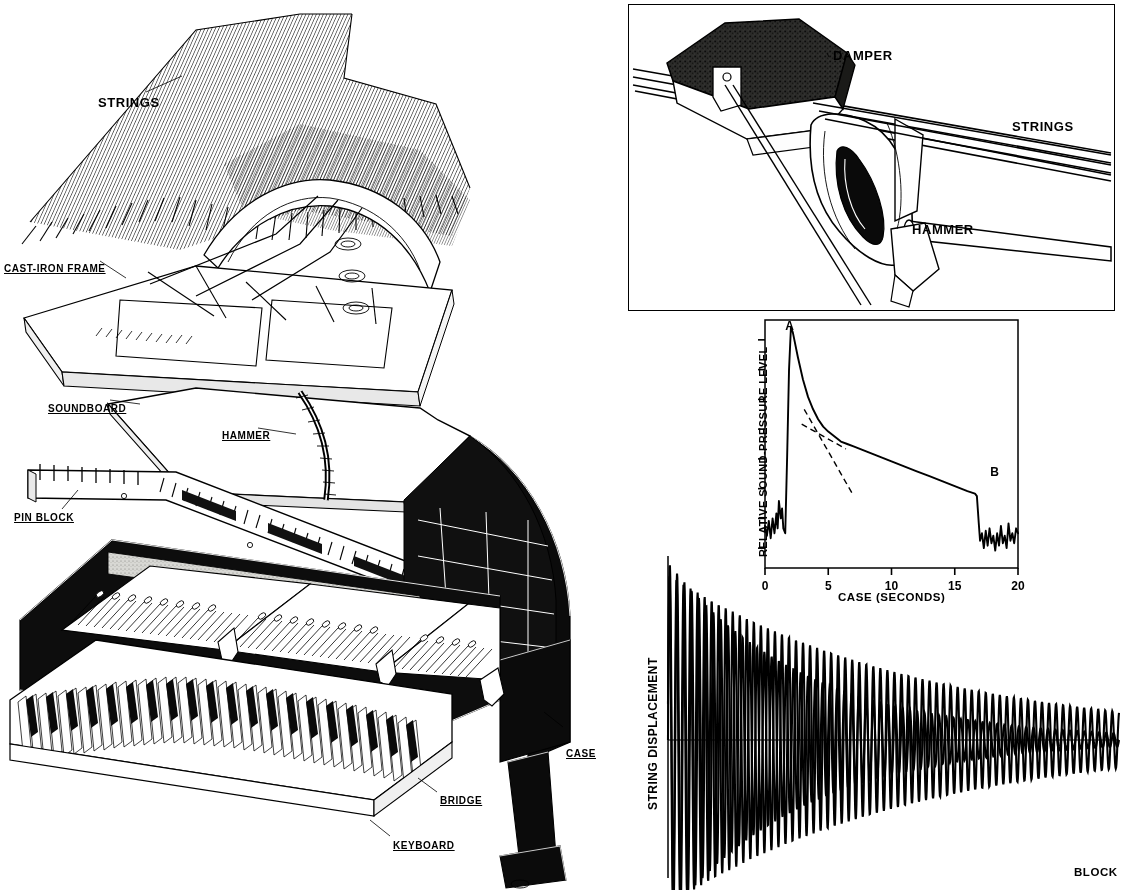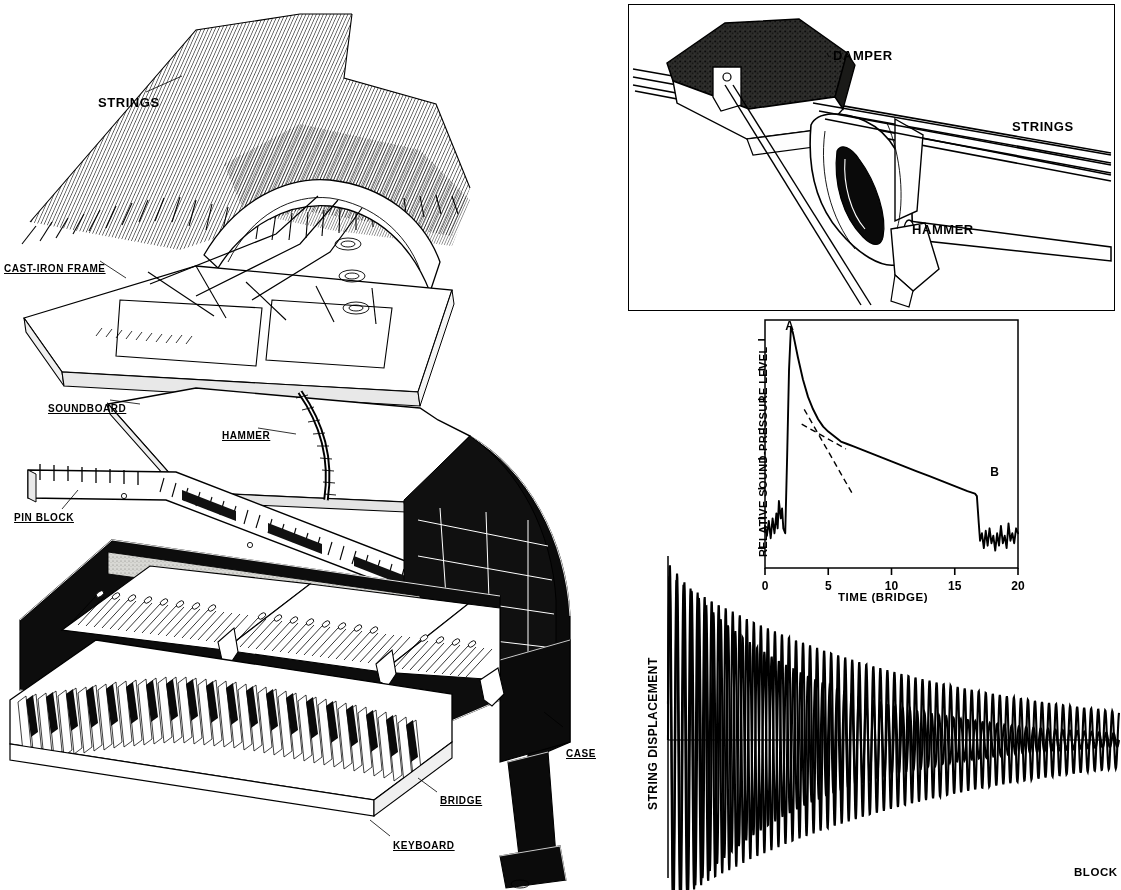--- a/index.html
+++ b/index.html
@@ -595,21 +595,21 @@
           <text x="35" y="278" text-anchor="middle" font-family="&quot;Liberation Sans&quot;, sans-serif" font-size="12" font-weight="700" fill="#000">0</text>
           <text x="98.25" y="278" text-anchor="middle" font-family="&quot;Liberation Sans&quot;, sans-serif" font-size="12" font-weight="700" fill="#000">5</text>
           <text x="161.5" y="278" text-anchor="middle" font-family="&quot;Liberation Sans&quot;, sans-serif" font-size="12" font-weight="700" fill="#000">10</text>
           <text x="224.75" y="278" text-anchor="middle" font-family="&quot;Liberation Sans&quot;, sans-serif" font-size="12" font-weight="700" fill="#000">15</text>
           <text x="288" y="278" text-anchor="middle" font-family="&quot;Liberation Sans&quot;, sans-serif" font-size="12" font-weight="700" fill="#000">20</text>
         </g>
     </svg>
   </div>
 
   <div class="vlbl" style="left:757px;top:557px;font-size:11px;letter-spacing:0.4px;">RELATIVE SOUND-PRESSURE LEVEL</div>
-  <div class="lbl" style="left:838px;top:591px;font-size:11.5px;">TIME (BRIDGE)</div>
+  <div class="lbl" style="left:838px;top:591px;font-size:11.5px;">CASE (SECONDS)</div>
 
   <div style="position:absolute;left:630px;top:548px;width:491px;height:342px;">
     <svg width="491" height="342" viewBox="0 0 491 342">
 
       <line x1="38" y1="8" x2="38" y2="330" stroke="#000" stroke-width="1.5"></line>
 
       <line x1="38" y1="192" x2="489" y2="192" stroke="#000" stroke-width="1.2"></line>
       <path id="wave1" fill="none" stroke="#000" stroke-width="2.1" d="M 38.00,192.00 L 38.32,143.22 L 38.64,98.42 L 38.97,61.00 L 39.29,33.82 L 39.61,18.91 L 39.93,17.35 L 40.26,29.20 L 40.58,53.49 L 40.90,88.30 L 41.22,130.91 L 41.54,178.00 L 41.87,225.95 L 42.19,271.07 L 42.51,309.91 L 42.83,339.51 L 43.15,357.66 L 43.48,363.00 L 43.80,355.20 L 44.12,334.91 L 44.44,303.74 L 44.77,264.14 L 45.09,219.19 L 45.41,172.37 L 45.73,127.27 L 46.05,87.35 L 46.38,55.65 L 46.70,34.56 L 47.02,25.66 L 47.34,29.56 L 47.66,45.92 L 47.99,73.41 L 48.31,109.87 L 48.63,152.47 L 48.95,197.90 L 49.27,242.66 L 49.60,283.33 L 49.92,316.80 L 50.24,340.53 L 50.56,352.75 L 50.89,352.57 L 51.21,340.07 L 51.53,316.27 L 51.85,283.04 L 52.17,242.97 L 52.50,199.18 L 52.82,155.05 L 53.14,113.96 L 53.46,79.05 L 53.79,52.98 L 54.11,37.69 L 54.43,34.32 L 54.75,43.07 L 55.07,63.21 L 55.40,93.14 L 55.72,130.52 L 56.04,172.44 L 56.36,215.67 L 56.68,256.87 L 57.01,292.91 L 57.33,321.03 L 57.65,339.11 L 57.97,345.82 L 58.30,340.69 L 58.62,324.18 L 58.94,297.59 L 59.26,263.03 L 59.58,223.17 L 59.91,181.11 L 60.23,140.09 L 60.55,103.24 L 60.87,73.37 L 61.19,52.75 L 61.52,42.92 L 61.84,44.57 L 62.16,57.53 L 62.48,80.75 L 62.80,112.40 L 63.13,150.01 L 63.45,190.67 L 63.77,231.24 L 64.09,268.61 L 64.42,299.92 L 64.74,322.80 L 65.06,335.54 L 65.38,337.20 L 65.70,327.70 L 66.03,307.84 L 66.35,279.18 L 66.67,243.96 L 66.99,204.92 L 67.31,165.07 L 67.64,127.47 L 67.96,95.00 L 68.28,70.13 L 68.60,54.73 L 68.93,49.94 L 69.25,56.07 L 69.57,72.61 L 69.89,98.24 L 70.21,130.94 L 70.54,168.17 L 70.86,207.06 L 71.18,244.61 L 71.50,277.95 L 71.82,304.53 L 72.15,322.35 L 72.47,330.08 L 72.79,327.18 L 73.11,313.92 L 73.44,291.36 L 73.76,261.28 L 74.08,226.03 L 74.40,188.32 L 74.72,151.08 L 75.05,117.15 L 75.37,89.13 L 75.69,69.13 L 76.01,58.66 L 76.34,58.47 L 76.66,68.53 L 76.98,88.02 L 77.30,115.40 L 77.62,148.53 L 77.95,184.84 L 78.27,221.53 L 78.59,255.78 L 78.91,284.98 L 79.23,306.90 L 79.56,319.91 L 79.88,323.03 L 80.20,316.08 L 80.52,299.64 L 80.84,275.02 L 81.17,244.14 L 81.49,209.40 L 81.81,173.49 L 82.13,139.17 L 82.46,109.06 L 82.78,85.47 L 83.10,70.15 L 83.42,64.27 L 83.74,68.21 L 84.07,81.64 L 84.39,103.47 L 84.71,132.00 L 85.03,165.00 L 85.35,199.91 L 85.68,234.06 L 86.00,264.82 L 86.32,289.84 L 86.64,307.24 L 86.97,315.71 L 87.29,314.64 L 87.61,304.17 L 87.93,285.14 L 88.25,259.05 L 88.58,227.93 L 88.90,194.20 L 89.22,160.47 L 89.54,129.31 L 89.87,103.10 L 90.19,83.85 L 90.51,72.98 L 90.83,71.30 L 91.15,78.89 L 91.48,95.13 L 91.80,118.73 L 92.12,147.84 L 92.44,180.20 L 92.76,213.32 L 93.09,244.64 L 93.41,271.78 L 93.73,292.67 L 94.05,305.73 L 94.38,310.00 L 94.70,305.20 L 95.02,291.73 L 95.34,270.67 L 95.66,243.66 L 95.99,212.82 L 96.31,180.53 L 96.63,149.27 L 96.95,121.43 L 97.27,99.14 L 97.60,84.08 L 97.92,77.38 L 98.24,79.50 L 98.56,90.25 L 98.89,108.76 L 99.21,133.57 L 99.53,162.75 L 99.85,194.04 L 100.17,225.02 L 100.50,253.32 L 100.82,276.79 L 101.14,293.63 L 101.46,302.60 L 101.78,303.04 L 102.11,294.95 L 102.43,279.00 L 102.75,256.44 L 103.07,229.05 L 103.39,198.94 L 103.72,168.44 L 104.04,139.89 L 104.36,115.47 L 104.68,97.04 L 105.01,85.99 L 105.33,83.12 L 105.65,88.63 L 105.97,102.04 L 106.29,122.30 L 106.62,147.81 L 106.94,176.59 L 107.26,206.42 L 107.58,235.00 L 107.91,260.15 L 108.23,279.95 L 108.55,292.91 L 108.87,298.06 L 109.19,295.05 L 109.52,284.14 L 109.84,266.21 L 110.16,242.67 L 110.48,215.35 L 110.80,186.36 L 111.13,157.95 L 111.45,132.28 L 111.77,111.32 L 112.09,96.64 L 112.42,89.36 L 112.74,89.98 L 113.06,98.44 L 113.38,114.03 L 113.70,135.54 L 114.03,161.28 L 114.35,189.25 L 114.67,217.31 L 114.99,243.29 L 115.31,265.22 L 115.64,281.42 L 115.96,290.68 L 116.28,292.33 L 116.60,286.26 L 116.92,272.99 L 117.25,253.57 L 117.57,229.51 L 117.89,202.69 L 118.21,175.17 L 118.54,149.07 L 118.86,126.39 L 119.18,108.85 L 119.50,97.78 L 119.82,93.99 L 120.15,97.74 L 120.47,108.70 L 120.79,126.01 L 121.11,148.31 L 121.44,173.85 L 121.76,200.66 L 122.08,226.69 L 122.40,249.93 L 122.72,268.61 L 123.05,281.33 L 123.37,287.13 L 123.69,285.61 L 124.01,276.90 L 124.33,261.72 L 124.66,241.26 L 124.98,217.11 L 125.30,191.15 L 125.62,165.38 L 125.95,141.77 L 126.27,122.13 L 126.59,107.94 L 126.91,100.27 L 127.23,99.67 L 127.56,106.17 L 127.88,119.22 L 128.20,137.80 L 128.52,160.45 L 128.84,185.42 L 129.17,210.77 L 129.49,234.56 L 129.81,254.98 L 130.13,270.47 L 130.45,279.86 L 130.78,282.46 L 131.10,278.11 L 131.42,267.17 L 131.74,250.51 L 132.07,229.44 L 132.39,205.59 L 132.71,180.82 L 133.03,157.01 L 133.35,136.01 L 133.68,119.40 L 134.00,108.44 L 134.32,103.94 L 134.64,106.23 L 134.97,115.08 L 135.29,129.80 L 135.61,149.23 L 135.93,171.84 L 136.25,195.90 L 136.58,219.55 L 136.90,240.97 L 137.22,258.53 L 137.54,270.90 L 137.86,277.16 L 138.19,276.85 L 138.51,270.04 L 138.83,257.26 L 139.15,239.54 L 139.48,218.25 L 139.80,195.04 L 140.12,171.71 L 140.44,150.05 L 140.76,131.71 L 141.09,118.08 L 141.41,110.19 L 141.73,108.62 L 142.05,113.45 L 142.37,124.29 L 142.70,140.27 L 143.02,160.15 L 143.34,182.39 L 143.66,205.25 L 143.99,226.99 L 144.31,245.95 L 144.63,260.67 L 144.95,270.06 L 145.27,273.40 L 145.60,270.49 L 145.92,261.57 L 146.24,247.34 L 146.56,228.94 L 146.88,207.79 L 147.21,185.52 L 147.53,163.86 L 147.85,144.46 L 148.17,128.79 L 148.50,118.06 L 148.82,113.05 L 149.14,114.12 L 149.46,121.16 L 149.78,133.61 L 150.11,150.48 L 150.43,170.46 L 150.75,192.00 L 151.07,213.44 L 151.39,233.13 L 151.72,249.57 L 152.04,261.52 L 152.36,268.07 L 152.68,268.76 L 153.00,263.55 L 153.33,252.87 L 153.65,237.58 L 153.97,218.85 L 154.29,198.15 L 154.62,177.08 L 154.94,157.25 L 155.26,140.18 L 155.58,127.17 L 155.90,119.19 L 156.23,116.84 L 156.55,120.27 L 156.87,129.19 L 157.19,142.89 L 157.51,160.29 L 157.84,180.05 L 158.16,200.63 L 158.48,220.45 L 158.80,237.99 L 159.13,251.93 L 159.45,261.19 L 159.77,265.11 L 160.09,263.39 L 160.41,256.20 L 160.74,244.12 L 161.06,228.09 L 161.38,209.37 L 161.70,189.41 L 162.03,169.73 L 162.35,151.86 L 162.67,137.15 L 162.99,126.72 L 163.31,121.35 L 163.64,121.43 L 163.96,126.92 L 164.28,137.38 L 164.60,151.99 L 164.92,169.60 L 165.25,188.84 L 165.57,208.24 L 165.89,226.30 L 166.21,241.64 L 166.53,253.10 L 166.86,259.82 L 167.18,261.30 L 167.50,257.45 L 167.82,248.60 L 168.15,235.45 L 168.47,219.02 L 168.79,200.60 L 169.11,181.60 L 169.43,163.49 L 169.76,147.65 L 170.08,135.29 L 170.40,127.34 L 170.72,124.40 L 171.04,126.65 L 171.37,133.91 L 171.69,145.59 L 172.01,160.78 L 172.33,178.30 L 172.66,196.78 L 172.98,214.82 L 173.30,231.01 L 173.62,244.14 L 173.94,253.20 L 174.27,257.52 L 174.59,256.80 L 174.91,251.10 L 175.23,240.89 L 175.56,226.98 L 175.88,210.45 L 176.20,192.58 L 176.52,174.75 L 176.84,158.33 L 177.17,144.57 L 177.49,134.51 L 177.81,128.91 L 178.13,128.19 L 178.45,132.36 L 178.78,141.09 L 179.10,153.69 L 179.42,169.16 L 179.74,186.32 L 180.06,203.84 L 180.39,220.36 L 180.71,234.63 L 181.03,245.56 L 181.35,252.33 L 181.68,254.44 L 182.00,251.74 L 182.32,244.47 L 182.64,233.21 L 182.96,218.84 L 183.29,202.47 L 183.61,185.38 L 183.93,168.88 L 184.25,154.23 L 184.58,142.54 L 184.90,134.71 L 185.22,131.31 L 185.54,132.59 L 185.86,138.42 L 186.19,148.33 L 186.51,161.55 L 186.83,177.05 L 187.15,193.62 L 187.47,209.98 L 187.80,224.90 L 188.12,237.21 L 188.44,246.00 L 188.76,250.60 L 189.09,250.69 L 189.41,246.27 L 189.73,237.70 L 190.05,225.67 L 190.37,211.11 L 190.70,195.15 L 191.02,179.02 L 191.34,163.97 L 191.66,151.14 L 191.98,141.50 L 192.31,135.79 L 192.63,134.41 L 192.95,137.47 L 193.27,144.69 L 193.59,155.51 L 193.92,169.09 L 194.24,184.35 L 194.56,200.13 L 194.88,215.22 L 195.21,228.45 L 195.53,238.82 L 195.85,245.55 L 196.17,248.14 L 196.49,246.41 L 196.82,240.50 L 197.14,230.91 L 197.46,218.37 L 197.78,203.87 L 198.10,188.52 L 198.43,173.52 L 198.75,160.00 L 199.07,149.00 L 199.39,141.35 L 199.72,137.63 L 200.04,138.10 L 200.36,142.70 L 200.68,151.06 L 201.00,162.53 L 201.33,176.21 L 201.65,191.03 L 201.97,205.86 L 202.29,219.55 L 202.62,231.07 L 202.94,239.53 L 203.26,244.31 L 203.58,245.05 L 203.90,241.71 L 204.23,234.57 L 204.55,224.20 L 204.87,211.41 L 205.19,197.18 L 205.51,182.63 L 205.84,168.86 L 206.16,156.94 L 206.48,147.76 L 206.80,142.01 L 207.13,140.14 L 207.45,142.25 L 207.77,148.17 L 208.09,157.43 L 208.41,169.29 L 208.74,182.85 L 209.06,197.04 L 209.38,210.78 L 209.70,223.01 L 210.02,232.81 L 210.35,239.43 L 210.67,242.38 L 210.99,241.44 L 211.31,236.72 L 211.63,228.58 L 211.96,217.68 L 212.28,204.86 L 212.60,191.11 L 212.92,177.49 L 213.25,165.05 L 213.57,154.74 L 213.89,147.33 L 214.21,143.39 L 214.53,143.20 L 214.86,146.75 L 215.18,153.76 L 215.50,163.68 L 215.82,175.72 L 216.15,188.95 L 216.47,202.36 L 216.79,214.90 L 217.11,225.63 L 217.43,233.73 L 217.76,238.59 L 218.08,239.85 L 218.40,237.43 L 218.72,231.54 L 219.04,222.63 L 219.37,211.42 L 219.69,198.77 L 220.01,185.66 L 220.33,173.10 L 220.66,162.05 L 220.98,153.34 L 221.30,147.65 L 221.62,145.39 L 221.94,146.71 L 222.27,151.51 L 222.59,159.38 L 222.91,169.73 L 223.23,181.74 L 223.55,194.48 L 223.88,206.97 L 224.20,218.25 L 224.52,227.46 L 224.84,233.91 L 225.16,237.11 L 225.49,236.84 L 225.81,233.12 L 226.13,226.27 L 226.45,216.82 L 226.78,205.50 L 227.10,193.21 L 227.42,180.88 L 227.74,169.46 L 228.06,159.82 L 228.39,152.70 L 228.71,148.63 L 229.03,147.91 L 229.35,150.57 L 229.67,156.40 L 230.00,164.94 L 230.32,175.51 L 230.64,187.30 L 230.96,199.40 L 231.29,210.87 L 231.61,220.84 L 231.93,228.54 L 232.25,233.41 L 232.57,235.08 L 232.90,233.43 L 233.22,228.61 L 233.54,221.00 L 233.86,211.20 L 234.19,199.98 L 234.51,188.19 L 234.83,176.75 L 235.15,166.54 L 235.47,158.33 L 235.80,152.74 L 236.12,150.19 L 236.44,150.86 L 236.76,154.69 L 237.08,161.36 L 237.41,170.35 L 237.73,180.96 L 238.05,192.37 L 238.37,203.70 L 238.69,214.08 L 239.02,222.71 L 239.34,228.94 L 239.66,232.32 L 239.98,232.58 L 240.31,229.72 L 240.63,223.99 L 240.95,215.82 L 241.27,205.87 L 241.59,194.89 L 241.92,183.75 L 242.24,173.29 L 242.56,164.32 L 242.88,157.51 L 243.21,153.39 L 243.53,152.24 L 243.85,154.15 L 244.17,158.96 L 244.49,166.28 L 244.82,175.54 L 245.14,186.03 L 245.46,196.92 L 245.78,207.38 L 246.10,216.61 L 246.43,223.91 L 246.75,228.73 L 247.07,230.70 L 247.39,229.70 L 247.72,225.80 L 248.04,219.34 L 248.36,210.80 L 248.68,200.86 L 249.00,190.29 L 249.33,179.89 L 249.65,170.48 L 249.97,162.76 L 250.29,157.32 L 250.61,154.57 L 250.94,154.71 L 251.26,157.70 L 251.58,163.32 L 251.90,171.11 L 252.22,180.46 L 252.55,190.66 L 252.87,200.92 L 253.19,210.44 L 253.51,218.50 L 253.84,224.49 L 254.16,227.96 L 254.48,228.65 L 254.80,226.52 L 255.12,221.76 L 255.45,214.73 L 255.77,206.00 L 256.09,196.23 L 256.41,186.18 L 256.74,176.62 L 257.06,168.29 L 257.38,161.82 L 257.70,157.69 L 258.02,156.22 L 258.35,157.50 L 258.67,161.43 L 258.99,167.68 L 259.31,175.77 L 259.63,185.06 L 259.96,194.85 L 260.28,204.37 L 260.60,212.90 L 260.92,219.78 L 261.25,224.50 L 261.57,226.70 L 261.89,226.23 L 262.21,223.13 L 262.53,217.66 L 262.86,210.25 L 263.18,201.47 L 263.50,192.00 L 263.82,182.58 L 264.14,173.92 L 264.47,166.70 L 264.79,161.45 L 265.11,158.57 L 265.43,158.26 L 265.75,160.55 L 266.08,165.25 L 266.40,171.97 L 266.72,180.20 L 267.04,189.30 L 267.37,198.56 L 267.69,207.27 L 268.01,214.77 L 268.33,220.49 L 268.65,224.00 L 268.98,225.03 L 269.30,223.52 L 269.62,219.60 L 269.94,213.58 L 270.26,205.93 L 270.59,197.25 L 270.91,188.21 L 271.23,179.50 L 271.55,171.79 L 271.88,165.66 L 272.20,161.59 L 272.52,159.87 L 272.84,160.62 L 273.16,163.78 L 273.49,169.09 L 273.81,176.14 L 274.13,184.36 L 274.45,193.14 L 274.77,201.79 L 275.10,209.64 L 275.42,216.11 L 275.74,220.69 L 276.06,223.05 L 276.39,223.02 L 276.71,220.60 L 277.03,216.00 L 277.35,209.58 L 277.67,201.85 L 278.00,193.39 L 278.32,184.86 L 278.64,176.93 L 278.96,170.18 L 279.29,165.15 L 279.61,162.19 L 279.93,161.54 L 280.25,163.23 L 280.57,167.12 L 280.90,172.90 L 281.22,180.12 L 281.54,188.22 L 281.86,196.57 L 282.18,204.53 L 282.51,211.49 L 282.83,216.92 L 283.15,220.42 L 283.47,221.71 L 283.80,220.72 L 284.12,217.53 L 284.44,212.40 L 284.76,205.72 L 285.08,198.02 L 285.41,189.90 L 285.73,181.97 L 286.05,174.85 L 286.37,169.09 L 286.69,165.10 L 287.02,163.20 L 287.34,163.52 L 287.66,166.03 L 287.98,170.51 L 288.31,176.63 L 288.63,183.89 L 288.95,191.74 L 289.27,199.58 L 289.59,206.80 L 289.92,212.85 L 290.24,217.27 L 290.56,219.73 L 290.88,220.05 L 291.20,218.21 L 291.53,214.38 L 291.85,208.84 L 292.17,202.04 L 292.49,194.49 L 292.81,186.80 L 293.14,179.54 L 293.46,173.26 L 293.78,168.46 L 294.10,165.49 L 294.43,164.56 L 294.75,165.74 L 295.07,168.94 L 295.39,173.89 L 295.71,180.21 L 296.04,187.40 L 296.36,194.91 L 296.68,202.16 L 297.00,208.60 L 297.32,213.74 L 297.65,217.18 L 297.97,218.67 L 298.29,218.11 L 298.61,215.55 L 298.94,211.19 L 299.26,205.38 L 299.58,198.57 L 299.90,191.29 L 300.22,184.10 L 300.55,177.54 L 300.87,172.13 L 301.19,168.27 L 301.51,166.24 L 301.83,166.21 L 302.16,168.15 L 302.48,171.91 L 302.80,177.20 L 303.12,183.60 L 303.45,190.62 L 303.77,197.70 L 304.09,204.32 L 304.41,209.96 L 304.73,214.19 L 305.06,216.71 L 305.38,217.31 L 305.70,215.97 L 306.02,212.79 L 306.34,208.04 L 306.67,202.07 L 306.99,195.36 L 307.31,188.42 L 307.63,181.80 L 307.96,175.98 L 308.28,171.42 L 308.60,168.46 L 308.92,167.33 L 309.24,168.09 L 309.57,170.68 L 309.89,174.90 L 310.21,180.41 L 310.53,186.78 L 310.86,193.53 L 311.18,200.12 L 311.50,206.07 L 311.82,210.90 L 312.14,214.26 L 312.47,215.90 L 312.79,215.69 L 313.11,213.67 L 313.43,209.99 L 313.75,204.95 L 314.08,198.94 L 314.40,192.43 L 314.72,185.91 L 315.04,179.89 L 315.37,174.83 L 315.69,171.11 L 316.01,169.01 L 316.33,168.69 L 316.65,170.15 L 316.98,173.29 L 317.30,177.85 L 317.62,183.47 L 317.94,189.72 L 318.26,196.12 L 318.59,202.17 L 318.91,207.41 L 319.23,211.45 L 319.55,213.97 L 319.88,214.79 L 320.20,213.87 L 320.52,211.26 L 320.84,207.20 L 321.16,201.98 L 321.49,196.02 L 321.81,189.78 L 322.13,183.75 L 322.45,178.37 L 322.77,174.06 L 323.10,171.16 L 323.42,169.86 L 323.74,170.27 L 324.06,172.35 L 324.38,175.92 L 324.71,180.71 L 325.03,186.35 L 325.35,192.39 L 325.67,198.38 L 326.00,203.85 L 326.32,208.38 L 326.64,211.63 L 326.96,213.36 L 327.28,213.45 L 327.61,211.89 L 327.93,208.80 L 328.25,204.45 L 328.57,199.16 L 328.89,193.34 L 329.22,187.45 L 329.54,181.93 L 329.86,177.22 L 330.18,173.66 L 330.51,171.52 L 330.83,170.97 L 331.15,172.03 L 331.47,174.62 L 331.79,178.54 L 332.12,183.46 L 332.44,189.02 L 332.76,194.79 L 333.08,200.31 L 333.41,205.16 L 333.73,208.99 L 334.05,211.49 L 334.37,212.49 L 334.69,211.90 L 335.02,209.80 L 335.34,206.33 L 335.66,201.79 L 335.98,196.51 L 336.30,190.91 L 336.63,185.42 L 336.95,180.46 L 337.27,176.42 L 337.59,173.58 L 337.92,172.17 L 338.24,172.29 L 338.56,173.93 L 338.88,176.94 L 339.20,181.09 L 339.53,186.07 L 339.85,191.47 L 340.17,196.89 L 340.49,201.91 L 340.81,206.14 L 341.14,209.27 L 341.46,211.06 L 341.78,211.38 L 342.10,210.21 L 342.43,207.64 L 342.75,203.89 L 343.07,199.25 L 343.39,194.06 L 343.71,188.75 L 344.04,183.71 L 344.36,179.33 L 344.68,175.94 L 345.00,173.80 L 345.32,173.07 L 345.65,173.79 L 345.97,175.91 L 346.29,179.25 L 346.61,183.56 L 346.94,188.49 L 347.26,193.67 L 347.58,198.70 L 347.90,203.19 L 348.22,206.80 L 348.55,209.26 L 348.87,210.38 L 349.19,210.08 L 349.51,208.40 L 349.83,205.47 L 350.16,201.52 L 350.48,196.85 L 350.80,191.84 L 351.12,186.86 L 351.44,182.30 L 351.77,178.50 L 352.09,175.76 L 352.41,174.28 L 352.73,174.17 L 353.06,175.42 L 353.38,177.94 L 353.70,181.53 L 354.02,185.91 L 354.34,190.73 L 354.67,195.63 L 354.99,200.22 L 355.31,204.17 L 355.63,207.16 L 355.95,208.97 L 356.28,209.47 L 356.60,208.63 L 356.92,206.52 L 357.24,203.30 L 357.57,199.23 L 357.89,194.63 L 358.21,189.84 L 358.53,185.24 L 358.85,181.18 L 359.18,177.98 L 359.50,175.86 L 359.82,174.99 L 360.14,175.43 L 360.46,177.14 L 360.79,179.99 L 361.11,183.74 L 361.43,188.11 L 361.75,192.75 L 362.08,197.32 L 362.40,201.46 L 362.72,204.85 L 363.04,207.24 L 363.36,208.45 L 363.69,208.39 L 364.01,207.07 L 364.33,204.61 L 364.65,201.18 L 364.97,197.07 L 365.30,192.59 L 365.62,188.08 L 365.94,183.90 L 366.26,180.35 L 366.59,177.72 L 366.91,176.20 L 367.23,175.89 L 367.55,176.83 L 367.87,178.92 L 368.20,182.01 L 368.52,185.85 L 368.84,190.14 L 369.16,194.56 L 369.49,198.76 L 369.81,202.42 L 370.13,205.26 L 370.45,207.08 L 370.77,207.72 L 371.10,207.16 L 371.42,205.44 L 371.74,202.69 L 372.06,199.14 L 372.38,195.05 L 372.71,190.75 L 373.03,186.56 L 373.35,182.82 L 373.67,179.79 L 374.00,177.72 L 374.32,176.75 L 374.64,176.96 L 374.96,178.32 L 375.28,180.72 L 375.61,183.98 L 375.93,187.84 L 376.25,192.00 L 376.57,196.14 L 376.89,199.94 L 377.22,203.12 L 377.54,205.43 L 377.86,206.69 L 378.18,206.83 L 378.50,205.82 L 378.83,203.76 L 379.15,200.80 L 379.47,197.19 L 379.79,193.19 L 380.12,189.12 L 380.44,185.29 L 380.76,181.99 L 381.08,179.48 L 381.40,177.94 L 381.73,177.48 L 382.05,178.15 L 382.37,179.87 L 382.69,182.51 L 383.01,185.88 L 383.34,189.69 L 383.66,193.67 L 383.98,197.50 L 384.30,200.88 L 384.63,203.58 L 384.95,205.37 L 385.27,206.12 L 385.59,205.79 L 385.91,204.40 L 386.24,202.07 L 386.56,198.97 L 386.88,195.36 L 387.20,191.50 L 387.53,187.70 L 387.85,184.25 L 388.17,181.41 L 388.49,179.39 L 388.81,178.35 L 389.14,178.37 L 389.46,179.43 L 389.78,181.45 L 390.10,184.27 L 390.42,187.67 L 390.75,191.39 L 391.07,195.14 L 391.39,198.63 L 391.71,201.59 L 392.04,203.80 L 392.36,205.10 L 392.68,205.39 L 393.00,204.64 L 393.32,202.93 L 393.65,200.39 L 393.97,197.22 L 394.29,193.66 L 394.61,189.99 L 394.93,186.49 L 395.26,183.43 L 395.58,181.05 L 395.90,179.51 L 396.22,178.94 L 396.55,179.38 L 396.87,180.78 L 397.19,183.04 L 397.51,185.97 L 397.83,189.35 L 398.16,192.92 L 398.48,196.41 L 398.80,199.54 L 399.12,202.07 L 399.44,203.82 L 399.77,204.66 L 400.09,204.52 L 400.41,203.42 L 400.73,201.44 L 401.06,198.76 L 401.38,195.56 L 401.70,192.11 L 402.02,188.67 L 402.34,185.50 L 402.67,182.84 L 402.99,180.90 L 403.31,179.81 L 403.63,179.67 L 403.95,180.48 L 404.28,182.17 L 404.60,184.60 L 404.92,187.59 L 405.24,190.90 L 405.56,194.29 L 405.89,197.48 L 406.21,200.23 L 406.53,202.35 L 406.85,203.65 L 407.18,204.06 L 407.50,203.54 L 407.82,202.14 L 408.14,199.96 L 408.46,197.18 L 408.79,194.02 L 409.11,190.72 L 409.43,187.53 L 409.75,184.70 L 410.07,182.45 L 410.40,180.93 L 410.72,180.28 L 411.04,180.52 L 411.36,181.65 L 411.69,183.56 L 412.01,186.12 L 412.33,189.11 L 412.65,192.31 L 412.97,195.47 L 413.30,198.35 L 413.62,200.73 L 413.94,202.43 L 414.26,203.32 L 414.58,203.34 L 414.91,202.48 L 415.23,200.83 L 415.55,198.50 L 415.87,195.69 L 416.20,192.61 L 416.52,189.49 L 416.84,186.59 L 417.16,184.11 L 417.48,182.25 L 417.81,181.14 L 418.13,180.88 L 418.45,181.47 L 418.77,182.86 L 419.09,184.95 L 419.42,187.57 L 419.74,190.52 L 420.06,193.57 L 420.38,196.48 L 420.71,199.04 L 421.03,201.04 L 421.35,202.34 L 421.67,202.84 L 421.99,202.51 L 422.32,201.37 L 422.64,199.52 L 422.96,197.09 L 423.28,194.29 L 423.61,191.33 L 423.93,188.43 L 424.25,185.82 L 424.57,183.69 L 424.89,182.22 L 425.22,181.50 L 425.54,181.59 L 425.86,182.48 L 426.18,184.09 L 426.50,186.31 L 426.83,188.95 L 427.15,191.81 L 427.47,194.68 L 427.79,197.32 L 428.12,199.55 L 428.44,201.18 L 428.76,202.10 L 429.08,202.25 L 429.40,201.60 L 429.73,200.22 L 430.05,198.22 L 430.37,195.75 L 430.69,193.00 L 431.01,190.19 L 431.34,187.53 L 431.66,185.23 L 431.98,183.45 L 432.30,182.34 L 432.63,181.98 L 432.95,182.39 L 433.27,183.53 L 433.59,185.32 L 433.91,187.61 L 434.24,190.23 L 434.56,192.97 L 434.88,195.63 L 435.20,197.99 L 435.52,199.88 L 435.85,201.16 L 436.17,201.73 L 436.49,201.55 L 436.81,200.64 L 437.13,199.07 L 437.46,196.96 L 437.78,194.48 L 438.10,191.83 L 438.42,189.20 L 438.75,186.79 L 439.07,184.80 L 439.39,183.37 L 439.71,182.61 L 440.03,182.57 L 440.36,183.26 L 440.68,184.61 L 441.00,186.53 L 441.32,188.85 L 441.64,191.41 L 441.97,194.00 L 442.29,196.42 L 442.61,198.50 L 442.93,200.06 L 443.26,201.00 L 443.58,201.24 L 443.90,200.78 L 444.22,199.64 L 444.54,197.92 L 444.87,195.75 L 445.19,193.31 L 445.51,190.78 L 445.83,188.35 L 446.16,186.21 L 446.48,184.53 L 446.80,183.43 L 447.12,183.00 L 447.44,183.25 L 447.77,184.18 L 448.09,185.70 L 448.41,187.70 L 448.73,190.02 L 449.05,192.48 L 449.38,194.89 L 449.70,197.07 L 450.02,198.85 L 450.34,200.10 L 450.67,200.71 L 450.99,200.66 L 451.31,199.94 L 451.63,198.62 L 451.95,196.79 L 452.28,194.61 L 452.60,192.23 L 452.92,189.85 L 453.24,187.65 L 453.56,185.78 L 453.89,184.41 L 454.21,183.62 L 454.53,183.48 L 454.85,184.00 L 455.18,185.12 L 455.50,186.77 L 455.82,188.82 L 456.14,191.09 L 456.46,193.43 L 456.79,195.64 L 457.11,197.57 L 457.43,199.06 L 457.75,200.00 L 458.07,200.32 L 458.40,200.00 L 458.72,199.07 L 459.04,197.60 L 459.36,195.71 L 459.69,193.54 L 460.01,191.26 L 460.33,189.06 L 460.65,187.08 L 460.97,185.50 L 461.30,184.42 L 461.62,183.92 L 461.94,184.05 L 462.26,184.79 L 462.58,186.08 L 462.91,187.82 L 463.23,189.87 L 463.55,192.07 L 463.87,194.26 L 464.19,196.26 L 464.52,197.93 L 464.84,199.14 L 465.16,199.79 L 465.48,199.84 L 465.81,199.29 L 466.13,198.18 L 466.45,196.60 L 466.77,194.68 L 467.09,192.56 L 467.42,190.41 L 467.74,188.39 L 468.06,186.65 L 468.38,185.34 L 468.70,184.54 L 469.03,184.32 L 469.35,184.69 L 469.67,185.62 L 469.99,187.03 L 470.32,188.82 L 470.64,190.85 L 470.96,192.95 L 471.28,194.97 L 471.60,196.75 L 471.93,198.16 L 472.25,199.09 L 472.57,199.48 L 472.89,199.28 L 473.21,198.53 L 473.54,197.28 L 473.86,195.63 L 474.18,193.71 L 474.50,191.67 L 474.83,189.66 L 475.15,187.84 L 475.47,186.35 L 475.79,185.30 L 476.11,184.77 L 476.44,184.80 L 476.76,185.38 L 477.08,186.46 L 477.40,187.96 L 477.72,189.77 L 478.05,191.74 L 478.37,193.72 L 478.69,195.56 L 479.01,197.12 L 479.34,198.28 L 479.66,198.95 L 479.98,199.08 L 480.30,198.67 L 480.62,197.75 L 480.95,196.39 L 481.27,194.70 L 481.59,192.82 L 481.91,190.87 L 482.24,189.03 L 482.56,187.42 L 482.88,186.17 L 483.20,185.37 L 483.52,185.09 L 483.85,185.34 L 484.17,186.09 L 484.49,187.30 L 484.81,188.86 L 485.13,190.66 L 485.46,192.55 L 485.78,194.39 L 486.10,196.04 L 486.42,197.37 L 486.75,198.28 L 487.07,198.70 L 487.39,198.61 L 487.71,198.01 L 488.03,196.96 L 488.36,195.52 L 488.68,193.83 L 489.00,192.00"></path>
       <path id="wave2" fill="none" stroke="#000" stroke-width="2.1" d="M 38.00,155.87 L 38.32,111.58 L 38.64,74.01 L 38.97,46.25 L 39.29,30.54 L 39.61,28.16 L 39.93,39.26 L 40.26,62.90 L 40.58,97.10 L 40.90,139.02 L 41.22,185.19 L 41.54,231.81 L 41.87,275.04 L 42.19,311.32 L 42.51,337.70 L 42.83,352.02 L 43.15,353.14 L 43.48,341.01 L 43.80,316.64 L 44.12,282.09 L 44.44,240.21 L 44.77,194.47 L 45.09,148.64 L 45.41,106.50 L 45.73,71.49 L 46.05,46.49 L 46.38,33.52 L 46.70,33.62 L 47.02,46.76 L 47.34,71.80 L 47.66,106.67 L 47.99,148.48 L 48.31,193.75 L 48.63,238.77 L 48.95,279.83 L 49.27,313.56 L 49.60,337.20 L 49.92,348.84 L 50.24,347.55 L 50.56,333.46 L 50.89,307.77 L 51.21,272.62 L 51.53,230.93 L 51.85,186.14 L 52.17,141.95 L 52.50,101.98 L 52.82,69.52 L 53.14,47.22 L 53.46,36.89 L 53.79,39.34 L 54.11,54.35 L 54.43,80.64 L 54.75,116.03 L 55.07,157.57 L 55.40,201.85 L 55.72,245.20 L 56.04,284.06 L 56.36,315.26 L 56.68,336.23 L 57.01,345.29 L 57.33,341.71 L 57.65,325.83 L 57.97,298.98 L 58.30,263.39 L 58.62,222.02 L 58.94,178.28 L 59.26,135.79 L 59.58,98.02 L 59.91,68.09 L 60.23,48.42 L 60.55,40.61 L 60.87,45.28 L 61.19,62.00 L 61.52,89.38 L 61.84,125.13 L 62.16,166.29 L 62.48,209.47 L 62.80,251.09 L 63.13,287.75 L 63.45,316.44 L 63.77,334.82 L 64.09,341.40 L 64.42,335.68 L 64.74,318.15 L 65.06,290.29 L 65.38,254.41 L 65.70,213.49 L 66.03,170.90 L 66.35,130.16 L 66.67,94.61 L 66.99,67.15 L 67.31,50.04 L 67.64,44.65 L 67.96,51.40 L 68.28,69.70 L 68.60,98.01 L 68.93,133.98 L 69.25,174.63 L 69.57,216.61 L 69.89,256.46 L 70.21,290.91 L 70.54,317.13 L 70.86,332.99 L 71.18,337.21 L 71.50,329.48 L 71.82,310.45 L 72.15,281.73 L 72.47,245.70 L 72.79,205.34 L 73.11,163.99 L 73.44,125.05 L 73.76,91.71 L 74.08,66.70 L 74.40,52.07 L 74.72,48.99 L 75.05,57.68 L 75.37,77.39 L 75.69,106.49 L 76.01,142.55 L 76.34,182.58 L 76.66,223.29 L 76.98,261.32 L 77.30,293.55 L 77.62,317.35 L 77.95,330.77 L 78.27,332.75 L 78.59,323.14 L 78.91,302.77 L 79.23,273.33 L 79.56,237.28 L 79.88,197.60 L 80.20,157.55 L 80.52,120.44 L 80.84,89.31 L 81.17,66.71 L 81.49,54.47 L 81.81,53.58 L 82.13,64.07 L 82.46,85.07 L 82.78,114.81 L 83.10,150.82 L 83.42,190.13 L 83.74,229.49 L 84.07,265.67 L 84.39,295.70 L 84.71,317.12 L 85.03,328.20 L 85.35,328.04 L 85.68,316.69 L 86.00,295.11 L 86.32,265.10 L 86.64,229.16 L 86.97,190.25 L 87.29,151.58 L 87.61,116.33 L 87.93,87.40 L 88.25,67.15 L 88.58,57.22 L 88.90,58.40 L 89.22,70.57 L 89.54,92.70 L 89.87,122.94 L 90.19,158.79 L 90.51,197.28 L 90.83,235.23 L 91.15,269.54 L 91.48,297.38 L 91.80,316.48 L 92.12,325.29 L 92.44,323.11 L 92.76,310.16 L 93.09,287.51 L 93.41,257.07 L 93.73,221.35 L 94.05,183.30 L 94.38,146.07 L 94.70,112.71 L 95.02,85.96 L 95.34,67.99 L 95.66,60.28 L 95.99,63.42 L 96.31,77.13 L 96.63,100.26 L 96.95,130.87 L 97.27,166.44 L 97.60,204.02 L 97.92,240.51 L 98.24,272.93 L 98.56,298.60 L 98.89,315.44 L 99.21,322.08 L 99.53,318.00 L 99.85,303.57 L 100.17,280.00 L 100.50,249.24 L 100.82,213.86 L 101.14,176.76 L 101.46,141.02 L 101.78,109.55 L 102.11,84.95 L 102.43,69.22 L 102.75,63.63 L 103.07,68.61 L 103.39,83.74 L 103.72,107.72 L 104.04,138.59 L 104.36,173.76 L 104.68,210.35 L 105.01,245.34 L 105.33,275.85 L 105.65,299.39 L 105.97,314.03 L 106.29,318.59 L 106.62,312.73 L 106.94,296.96 L 107.26,272.58 L 107.58,241.64 L 107.91,206.70 L 108.23,170.63 L 108.55,136.41 L 108.87,106.86 L 109.19,84.38 L 109.52,70.81 L 109.84,67.24 L 110.16,73.95 L 110.48,90.36 L 110.80,115.08 L 111.13,146.07 L 111.45,180.76 L 111.77,216.28 L 112.09,249.72 L 112.42,278.33 L 112.74,299.76 L 113.06,312.27 L 113.38,314.86 L 113.70,307.33 L 114.03,290.34 L 114.35,265.29 L 114.67,234.28 L 114.99,199.87 L 115.31,164.90 L 115.64,132.25 L 115.96,104.60 L 116.28,84.20 L 116.60,72.73 L 116.92,71.09 L 117.25,79.41 L 117.57,96.97 L 117.89,122.30 L 118.21,153.30 L 118.54,187.41 L 118.86,221.81 L 119.18,253.67 L 119.50,280.37 L 119.82,299.74 L 120.15,310.20 L 120.47,310.90 L 120.79,301.83 L 121.11,283.74 L 121.44,258.15 L 121.76,227.18 L 122.08,193.39 L 122.40,159.58 L 122.72,128.52 L 123.05,102.76 L 123.37,84.41 L 123.69,74.95 L 124.01,75.15 L 124.33,84.96 L 124.66,103.55 L 124.98,129.37 L 125.30,160.28 L 125.62,193.72 L 125.95,226.93 L 126.27,257.19 L 126.59,282.00 L 126.91,299.35 L 127.23,307.83 L 127.56,306.75 L 127.88,296.24 L 128.20,277.18 L 128.52,251.16 L 128.84,220.33 L 129.17,187.26 L 129.49,154.66 L 129.81,125.21 L 130.13,101.33 L 130.45,84.97 L 130.78,77.46 L 131.10,79.39 L 131.42,90.58 L 131.74,110.08 L 132.07,136.27 L 132.39,166.99 L 132.71,199.68 L 133.03,231.65 L 133.35,260.29 L 133.68,283.23 L 134.00,298.61 L 134.32,305.18 L 134.64,302.43 L 134.97,290.59 L 135.29,270.68 L 135.61,244.34 L 135.93,213.76 L 136.25,181.47 L 136.58,150.13 L 136.90,122.31 L 137.22,100.30 L 137.54,85.88 L 137.86,80.23 L 138.19,83.79 L 138.51,96.24 L 138.83,116.54 L 139.15,143.00 L 139.48,173.42 L 139.80,205.29 L 140.12,235.99 L 140.44,262.99 L 140.76,284.08 L 141.09,297.55 L 141.41,302.29 L 141.73,297.96 L 142.05,284.91 L 142.37,264.26 L 142.70,237.71 L 143.02,207.47 L 143.34,176.04 L 143.66,145.99 L 143.99,119.81 L 144.31,99.63 L 144.63,87.10 L 144.95,83.24 L 145.27,88.33 L 145.60,101.93 L 145.92,122.91 L 146.24,149.53 L 146.56,179.56 L 146.88,210.55 L 147.21,239.93 L 147.53,265.30 L 147.85,284.57 L 148.17,296.17 L 148.50,299.18 L 148.82,293.36 L 149.14,279.22 L 149.46,257.94 L 149.78,231.29 L 150.11,201.47 L 150.43,170.95 L 150.75,142.24 L 151.07,117.69 L 151.39,99.32 L 151.72,88.62 L 152.04,86.45 L 152.36,92.97 L 152.68,107.62 L 153.00,129.18 L 153.33,155.85 L 153.65,185.42 L 153.97,215.46 L 154.29,243.50 L 154.62,267.23 L 154.94,284.71 L 155.26,294.51 L 155.58,295.86 L 155.90,288.67 L 156.23,273.53 L 156.55,251.73 L 156.87,225.07 L 157.19,195.76 L 157.51,166.21 L 157.84,138.86 L 158.16,115.95 L 158.48,99.35 L 158.80,90.42 L 159.13,89.86 L 159.45,97.71 L 159.77,113.30 L 160.09,135.32 L 160.41,161.95 L 160.74,190.99 L 161.06,220.03 L 161.38,246.69 L 161.70,268.79 L 162.03,284.52 L 162.35,292.59 L 162.67,292.37 L 162.99,283.89 L 163.31,267.87 L 163.64,245.66 L 163.96,219.08 L 164.28,190.34 L 164.60,161.82 L 164.92,135.84 L 165.25,114.56 L 165.57,99.69 L 165.89,92.46 L 166.21,93.44 L 166.53,102.52 L 166.86,118.94 L 167.18,141.33 L 167.50,167.83 L 167.82,196.25 L 168.15,224.25 L 168.47,249.53 L 168.79,270.01 L 169.11,284.02 L 169.43,290.42 L 169.76,288.72 L 170.08,279.06 L 170.40,262.26 L 170.72,239.72 L 171.04,213.32 L 171.37,185.23 L 171.69,157.76 L 172.01,133.19 L 172.33,113.51 L 172.66,100.34 L 172.98,94.74 L 173.30,97.16 L 173.62,107.38 L 173.94,124.53 L 174.27,147.18 L 174.59,173.47 L 174.91,201.22 L 175.23,228.13 L 175.56,252.01 L 175.88,270.89 L 176.20,283.23 L 176.52,288.04 L 176.84,284.93 L 177.17,274.18 L 177.49,256.71 L 177.81,233.95 L 178.13,207.80 L 178.45,180.41 L 178.78,154.05 L 179.10,130.88 L 179.42,112.79 L 179.74,101.27 L 180.06,97.24 L 180.39,101.01 L 180.71,112.26 L 181.03,130.04 L 181.35,152.88 L 181.68,178.87 L 182.00,205.88 L 182.32,231.68 L 182.64,254.15 L 182.96,271.45 L 183.29,282.17 L 183.61,285.45 L 183.93,281.02 L 184.25,269.29 L 184.58,251.23 L 184.90,228.34 L 185.22,202.52 L 185.54,175.90 L 185.86,150.67 L 186.19,128.90 L 186.51,112.38 L 186.83,102.46 L 187.15,99.92 L 187.47,104.97 L 187.80,117.16 L 188.12,135.48 L 188.44,158.40 L 188.76,184.03 L 189.09,210.25 L 189.41,234.90 L 189.73,255.96 L 190.05,271.71 L 190.37,280.86 L 190.70,282.67 L 191.02,277.02 L 191.34,264.40 L 191.66,245.84 L 191.98,222.91 L 192.31,197.49 L 192.63,171.68 L 192.95,147.61 L 193.27,127.25 L 193.59,112.27 L 193.92,103.89 L 194.24,102.78 L 194.56,109.01 L 194.88,122.05 L 195.21,140.81 L 195.53,163.74 L 195.85,188.93 L 196.17,214.31 L 196.49,237.80 L 196.82,257.45 L 197.14,271.67 L 197.46,279.31 L 197.78,279.74 L 198.10,272.95 L 198.43,259.52 L 198.75,240.56 L 199.07,217.67 L 199.39,192.71 L 199.72,167.77 L 200.04,144.87 L 200.36,125.92 L 200.68,112.45 L 201.00,105.55 L 201.33,105.79 L 201.65,113.12 L 201.97,126.91 L 202.29,146.03 L 202.62,168.88 L 202.94,193.58 L 203.26,218.08 L 203.58,240.38 L 203.90,258.64 L 204.23,271.37 L 204.55,277.54 L 204.87,276.66 L 205.19,268.81 L 205.51,254.67 L 205.84,235.40 L 206.16,212.62 L 206.48,188.19 L 206.80,164.14 L 207.13,142.45 L 207.45,124.88 L 207.77,112.88 L 208.09,107.42 L 208.41,108.93 L 208.74,117.27 L 209.06,131.74 L 209.38,151.13 L 209.70,173.83 L 210.02,197.97 L 210.35,221.56 L 210.67,242.65 L 210.99,259.53 L 211.31,270.80 L 211.63,275.57 L 211.96,273.45 L 212.28,264.63 L 212.60,249.86 L 212.92,230.37 L 213.25,207.77 L 213.57,183.93 L 213.89,160.82 L 214.21,140.32 L 214.53,124.13 L 214.86,113.57 L 215.18,109.48 L 215.50,112.19 L 215.82,121.47 L 216.15,136.52 L 216.47,156.09 L 216.79,178.57 L 217.11,202.10 L 217.43,224.74 L 217.76,244.63 L 218.08,260.14 L 218.40,270.00 L 218.72,273.42 L 219.04,270.14 L 219.37,260.43 L 219.69,245.12 L 220.01,225.48 L 220.33,203.13 L 220.66,179.93 L 220.98,157.78 L 221.30,138.49 L 221.62,123.66 L 221.94,114.49 L 222.27,111.72 L 222.59,115.56 L 222.91,125.67 L 223.23,141.22 L 223.55,160.91 L 223.88,183.11 L 224.20,205.98 L 224.52,227.64 L 224.84,246.32 L 225.16,260.48 L 225.49,268.97 L 225.81,271.11 L 226.13,266.73 L 226.45,256.22 L 226.78,240.45 L 227.10,220.74 L 227.42,198.71 L 227.74,176.18 L 228.06,155.02 L 228.39,136.95 L 228.71,123.45 L 229.03,115.63 L 229.35,114.11 L 229.67,119.00 L 230.00,129.88 L 230.32,145.85 L 230.64,165.57 L 230.96,187.42 L 231.29,209.59 L 231.61,230.26 L 231.93,247.72 L 232.25,260.56 L 232.57,267.73 L 232.90,268.64 L 233.22,263.25 L 233.54,252.02 L 233.86,235.87 L 234.19,216.15 L 234.51,194.50 L 234.83,172.70 L 235.15,152.54 L 235.47,135.67 L 235.80,123.49 L 236.12,116.97 L 236.44,116.64 L 236.76,122.51 L 237.08,134.08 L 237.41,150.39 L 237.73,170.08 L 238.05,191.52 L 238.37,212.95 L 238.69,232.60 L 239.02,248.86 L 239.34,260.41 L 239.66,266.29 L 239.98,266.05 L 240.31,259.72 L 240.63,247.83 L 240.95,231.38 L 241.27,211.73 L 241.59,190.51 L 241.92,169.46 L 242.24,150.33 L 242.56,134.66 L 242.88,123.76 L 243.21,118.49 L 243.53,119.29 L 243.85,126.07 L 244.17,138.25 L 244.49,154.82 L 244.82,174.41 L 245.14,195.40 L 245.46,216.06 L 245.78,234.68 L 246.10,249.75 L 246.43,260.02 L 246.75,264.68 L 247.07,263.34 L 247.39,256.14 L 247.72,243.68 L 248.04,227.00 L 248.36,207.48 L 248.68,186.74 L 249.00,166.48 L 249.33,148.38 L 249.65,133.91 L 249.97,124.25 L 250.29,120.19 L 250.61,122.05 L 250.94,129.66 L 251.26,142.38 L 251.58,159.15 L 251.90,178.57 L 252.22,199.06 L 252.55,218.91 L 252.87,236.50 L 253.19,250.38 L 253.51,259.43 L 253.84,262.90 L 254.16,260.53 L 254.48,252.54 L 254.80,239.58 L 255.12,222.74 L 255.45,203.41 L 255.77,183.20 L 256.09,163.75 L 256.41,146.69 L 256.74,133.39 L 257.06,124.95 L 257.38,122.04 L 257.70,124.90 L 258.02,133.27 L 258.35,146.45 L 258.67,163.35 L 258.99,182.56 L 259.31,202.49 L 259.63,221.52 L 259.96,238.07 L 260.28,250.78 L 260.60,258.63 L 260.92,260.98 L 261.25,257.64 L 261.57,248.92 L 261.89,235.53 L 262.21,218.60 L 262.53,199.52 L 262.86,179.87 L 263.18,161.27 L 263.50,145.24 L 263.82,133.10 L 264.14,125.84 L 264.47,124.04 L 264.79,127.83 L 265.11,136.89 L 265.43,150.47 L 265.75,167.42 L 266.08,186.36 L 266.40,205.71 L 266.72,223.88 L 267.04,239.39 L 267.37,250.96 L 267.69,257.64 L 268.01,258.92 L 268.33,254.68 L 268.65,245.30 L 268.98,231.55 L 269.30,214.59 L 269.62,195.81 L 269.94,176.77 L 270.26,159.03 L 270.59,144.04 L 270.91,133.04 L 271.23,126.91 L 271.55,126.16 L 271.88,130.82 L 272.20,140.51 L 272.52,154.41 L 272.84,171.36 L 273.16,189.97 L 273.49,208.70 L 273.81,226.01 L 274.13,240.47 L 274.45,250.92 L 274.77,256.49 L 275.10,256.74 L 275.42,251.66 L 275.74,241.69 L 276.06,227.65 L 276.39,210.72 L 276.71,192.29 L 277.03,173.89 L 277.35,157.02 L 277.67,143.07 L 278.00,133.18 L 278.32,128.15 L 278.64,128.39 L 278.96,133.87 L 279.29,144.11 L 279.61,158.26 L 279.93,175.16 L 280.25,193.39 L 280.57,211.47 L 280.90,227.90 L 281.22,241.34 L 281.54,250.68 L 281.86,255.17 L 282.18,254.45 L 282.51,248.60 L 282.83,238.10 L 283.15,223.84 L 283.47,207.00 L 283.80,188.96 L 284.12,171.22 L 284.44,155.24 L 284.76,142.32 L 285.08,133.51 L 285.41,129.55 L 285.73,130.73 L 286.05,136.94 L 286.37,147.68 L 286.69,162.03 L 287.02,178.81 L 287.34,196.63 L 287.66,214.03 L 287.98,229.57 L 288.31,241.98 L 288.63,250.25 L 288.95,253.70 L 289.27,252.07 L 289.59,245.51 L 289.92,234.56 L 290.24,220.13 L 290.56,203.43 L 290.88,185.83 L 291.20,168.78 L 291.53,153.68 L 291.85,141.78 L 292.17,134.03 L 292.49,131.08 L 292.81,133.14 L 293.14,140.05 L 293.46,151.20 L 293.78,165.69 L 294.10,182.30 L 294.43,199.67 L 294.75,216.37 L 295.07,231.01 L 295.39,242.42 L 295.71,249.64 L 296.04,252.11 L 296.36,249.62 L 296.68,242.40 L 297.00,231.05 L 297.32,216.52 L 297.65,200.01 L 297.97,182.88 L 298.29,166.54 L 298.61,152.34 L 298.94,141.44 L 299.26,134.73 L 299.58,132.74 L 299.90,135.63 L 300.22,143.16 L 300.55,154.68 L 300.87,169.24 L 301.19,185.64 L 301.51,202.52 L 301.83,218.50 L 302.16,232.25 L 302.48,242.65 L 302.80,248.87 L 303.12,250.39 L 303.45,247.10 L 303.77,239.28 L 304.09,227.60 L 304.41,213.02 L 304.73,196.74 L 305.06,180.12 L 305.38,164.52 L 305.70,151.21 L 306.02,141.30 L 306.34,135.58 L 306.67,134.51 L 306.99,138.18 L 307.31,146.27 L 307.63,158.10 L 307.96,172.69 L 308.28,188.83 L 308.60,205.19 L 308.92,220.42 L 309.24,233.28 L 309.57,242.71 L 309.89,247.94 L 310.21,248.56 L 310.53,244.52 L 310.86,236.18 L 311.18,224.22 L 311.50,209.64 L 311.82,193.64 L 312.14,177.55 L 312.47,162.69 L 312.79,150.28 L 313.11,141.34 L 313.43,136.58 L 313.75,136.39 L 314.08,140.78 L 314.40,149.37 L 314.72,161.45 L 315.04,176.01 L 315.37,191.85 L 315.69,207.66 L 316.01,222.14 L 316.33,234.11 L 316.65,242.58 L 316.98,246.87 L 317.30,246.63 L 317.62,241.91 L 317.94,233.08 L 318.26,220.90 L 318.59,206.38 L 318.91,190.70 L 319.23,175.18 L 319.55,161.07 L 319.88,149.55 L 320.20,141.55 L 320.52,137.72 L 320.84,138.36 L 321.16,143.42 L 321.49,152.45 L 321.81,164.72 L 322.13,179.21 L 322.45,194.71 L 322.77,209.94 L 323.10,223.66 L 323.42,234.75 L 323.74,242.28 L 324.06,245.67 L 324.38,244.63 L 324.71,239.26 L 325.03,230.02 L 325.35,217.67 L 325.67,203.24 L 326.00,187.93 L 326.32,172.99 L 326.64,159.65 L 326.96,149.00 L 327.28,141.92 L 327.61,138.98 L 327.93,140.41 L 328.25,146.07 L 328.57,155.51 L 328.89,167.92 L 329.22,182.28 L 329.54,197.40 L 329.86,212.04 L 330.18,225.00 L 330.51,235.20 L 330.83,241.83 L 331.15,244.34 L 331.47,242.54 L 331.79,236.59 L 332.12,226.98 L 332.44,214.52 L 332.76,200.24 L 333.08,185.32 L 333.41,170.98 L 333.73,158.41 L 334.05,148.63 L 334.37,142.45 L 334.69,140.36 L 335.02,142.52 L 335.34,148.75 L 335.66,158.52 L 335.98,171.02 L 336.30,185.21 L 336.63,199.93 L 336.95,213.96 L 337.27,226.14 L 337.59,235.49 L 337.92,241.23 L 338.24,242.91 L 338.56,240.40 L 338.88,233.91 L 339.20,223.99 L 339.53,211.47 L 339.85,197.37 L 340.17,182.87 L 340.49,169.15 L 340.81,157.35 L 341.14,148.43 L 341.46,143.12 L 341.78,141.84 L 342.10,144.69 L 342.43,151.43 L 342.75,161.48 L 343.07,174.02 L 343.39,188.01 L 343.71,202.29 L 344.04,215.69 L 344.36,227.11 L 344.68,235.61 L 345.00,240.50 L 345.32,241.38 L 345.65,238.21 L 345.97,231.24 L 346.29,221.06 L 346.61,208.51 L 346.94,194.64 L 347.26,180.58 L 347.58,167.51 L 347.90,156.47 L 348.22,148.39 L 348.55,143.92 L 348.87,143.42 L 349.19,146.91 L 349.51,154.10 L 349.83,164.39 L 350.16,176.93 L 350.48,190.68 L 350.80,204.50 L 351.12,217.25 L 351.44,227.90 L 351.77,235.57 L 352.09,239.63 L 352.41,239.77 L 352.73,235.97 L 353.06,228.57 L 353.38,218.18 L 353.70,205.66 L 354.02,192.05 L 354.34,178.46 L 354.67,166.03 L 354.99,155.77 L 355.31,148.51 L 355.63,144.85 L 355.95,145.07 L 356.28,149.16 L 356.60,156.76 L 356.92,167.24 L 357.24,179.73 L 357.57,193.20 L 357.89,206.53 L 358.21,218.64 L 358.53,228.53 L 358.85,235.38 L 359.18,238.65 L 359.50,238.07 L 359.82,233.70 L 360.14,225.92 L 360.46,215.36 L 360.79,202.91 L 361.11,189.59 L 361.43,176.51 L 361.75,164.73 L 362.08,155.22 L 362.40,148.77 L 362.72,145.88 L 363.04,146.80 L 363.36,151.44 L 363.69,159.40 L 364.01,170.02 L 364.33,182.42 L 364.65,195.58 L 364.97,208.41 L 365.30,219.86 L 365.62,228.99 L 365.94,235.05 L 366.26,237.56 L 366.59,236.31 L 366.91,231.42 L 367.23,223.30 L 367.55,212.62 L 367.87,200.27 L 368.20,187.28 L 368.52,174.71 L 368.84,163.59 L 369.16,154.83 L 369.49,149.16 L 369.81,147.02 L 370.13,148.59 L 370.45,153.73 L 370.77,162.00 L 371.10,172.72 L 371.42,185.00 L 371.74,197.82 L 372.06,210.13 L 372.38,220.92 L 372.71,229.30 L 373.03,234.60 L 373.35,236.37 L 373.67,234.49 L 374.00,229.12 L 374.32,220.71 L 374.64,209.96 L 374.96,197.75 L 375.28,185.11 L 375.61,173.06 L 375.93,162.61 L 376.25,154.59 L 376.57,149.68 L 376.89,148.26 L 377.22,150.44 L 377.54,156.03 L 377.86,164.57 L 378.18,175.35 L 378.50,187.46 L 378.83,199.92 L 379.15,211.70 L 379.47,221.82 L 379.79,229.47 L 380.12,234.02 L 380.44,235.09 L 380.76,232.62 L 381.08,226.81 L 381.40,218.16 L 381.73,207.37 L 382.05,195.35 L 382.37,183.08 L 382.69,171.58 L 383.01,161.78 L 383.34,154.50 L 383.66,150.32 L 383.98,149.58 L 384.30,152.33 L 384.63,158.34 L 384.95,167.10 L 385.27,177.89 L 385.59,189.81 L 385.91,201.88 L 386.24,213.11 L 386.56,222.57 L 386.88,229.50 L 387.20,233.32 L 387.53,233.74 L 387.85,230.71 L 388.17,224.52 L 388.49,215.66 L 388.81,204.88 L 389.14,193.06 L 389.46,181.19 L 389.78,170.24 L 390.10,161.11 L 390.42,154.54 L 390.75,151.06 L 391.07,150.97 L 391.39,154.25 L 391.71,160.63 L 392.04,169.57 L 392.36,180.34 L 392.68,192.04 L 393.00,203.70 L 393.32,214.37 L 393.65,223.18 L 393.97,229.40 L 394.29,232.52 L 394.61,232.31 L 394.93,228.78 L 395.26,222.23 L 395.58,213.21 L 395.90,202.47 L 396.22,190.90 L 396.55,179.44 L 396.87,169.05 L 397.19,160.57 L 397.51,154.70 L 397.83,151.91 L 398.16,152.43 L 398.48,156.20 L 398.80,162.91 L 399.12,171.99 L 399.44,182.70 L 399.77,194.14 L 400.09,205.38 L 400.41,215.49 L 400.73,223.64 L 401.06,229.17 L 401.38,231.63 L 401.70,230.82 L 402.02,226.82 L 402.34,219.96 L 402.67,210.82 L 402.99,200.16 L 403.31,188.85 L 403.63,177.83 L 403.95,168.00 L 404.28,160.18 L 404.60,154.99 L 404.92,152.85 L 405.24,153.95 L 405.56,158.17 L 405.89,165.16 L 406.21,174.35 L 406.53,184.96 L 406.85,196.12 L 407.18,206.92 L 407.50,216.47 L 407.82,223.97 L 408.14,228.83 L 408.46,230.64 L 408.79,229.28 L 409.11,224.84 L 409.43,217.72 L 409.75,208.50 L 410.07,197.95 L 410.40,186.93 L 410.72,176.36 L 411.04,167.10 L 411.36,159.91 L 411.69,155.38 L 412.01,153.88 L 412.33,155.51 L 412.65,160.15 L 412.97,167.39 L 413.30,176.64 L 413.62,187.12 L 413.94,197.99 L 414.26,208.33 L 414.58,217.30 L 414.91,224.17 L 415.23,228.38 L 415.55,229.58 L 415.87,227.69 L 416.20,222.86 L 416.52,215.51 L 416.84,206.25 L 417.16,195.83 L 417.48,185.13 L 417.81,175.02 L 418.13,166.33 L 418.45,159.77 L 418.77,155.89 L 419.09,154.98 L 419.42,157.12 L 419.74,162.13 L 420.06,169.58 L 420.38,178.85 L 420.71,189.19 L 421.03,199.73 L 421.35,209.61 L 421.67,218.01 L 421.99,224.25 L 422.32,227.83 L 422.64,228.44 L 422.96,226.06 L 423.28,220.88 L 423.61,213.34 L 423.93,204.06 L 424.25,193.82 L 424.57,183.45 L 424.89,173.81 L 425.22,165.69 L 425.54,159.75 L 425.86,156.49 L 426.18,156.15 L 426.50,158.76 L 426.83,164.10 L 427.15,171.73 L 427.47,181.00 L 427.79,191.15 L 428.12,201.35 L 428.44,210.75 L 428.76,218.59 L 429.08,224.22 L 429.40,227.18 L 429.73,227.24 L 430.05,224.41 L 430.37,218.91 L 430.69,211.22 L 431.01,201.96 L 431.34,191.91 L 431.66,181.89 L 431.98,172.72 L 432.30,165.17 L 432.63,159.84 L 432.95,157.18 L 433.27,157.38 L 433.59,160.43 L 433.91,166.07 L 434.24,173.83 L 434.56,183.06 L 434.88,193.01 L 435.20,202.85 L 435.52,211.77 L 435.85,219.04 L 436.17,224.07 L 436.49,226.45 L 436.81,225.99 L 437.13,222.73 L 437.46,216.95 L 437.78,209.14 L 438.10,199.93 L 438.42,190.10 L 438.75,180.45 L 439.07,171.77 L 439.39,164.78 L 439.71,160.04 L 440.03,157.95 L 440.36,158.66 L 440.68,162.12 L 441.00,168.02 L 441.32,175.88 L 441.64,185.05 L 441.97,194.77 L 442.29,204.23 L 442.61,212.66 L 442.93,219.38 L 443.26,223.82 L 443.58,225.64 L 443.90,224.68 L 444.22,221.04 L 444.54,215.01 L 444.87,207.11 L 445.19,197.99 L 445.51,188.40 L 445.83,179.12 L 446.16,170.93 L 446.48,164.50 L 446.80,160.34 L 447.12,158.80 L 447.44,159.99 L 447.77,163.81 L 448.09,169.95 L 448.41,177.88 L 448.73,186.95 L 449.05,196.42 L 449.38,205.49 L 449.70,213.44 L 450.02,219.60 L 450.34,223.48 L 450.67,224.75 L 450.99,223.33 L 451.31,219.34 L 451.63,213.10 L 451.95,205.15 L 452.28,196.13 L 452.60,186.80 L 452.92,177.92 L 453.24,170.22 L 453.56,164.33 L 453.89,160.73 L 454.21,159.71 L 454.53,161.36 L 454.85,165.52 L 455.18,171.84 L 455.50,179.81 L 455.82,188.77 L 456.14,197.96 L 456.46,206.64 L 456.79,214.10 L 457.11,219.72 L 457.43,223.04 L 457.75,223.80 L 458.07,221.95 L 458.40,217.63 L 458.72,211.22 L 459.04,203.24 L 459.36,194.36 L 459.69,185.30 L 460.01,176.82 L 460.33,169.61 L 460.65,164.26 L 460.97,161.21 L 461.30,160.69 L 461.62,162.76 L 461.94,167.22 L 462.26,173.71 L 462.58,181.69 L 462.91,190.49 L 463.23,199.40 L 463.55,207.68 L 463.87,214.65 L 464.19,219.73 L 464.52,222.52 L 464.84,222.80 L 465.16,220.54 L 465.48,215.93 L 465.81,209.37 L 466.13,201.40 L 466.45,192.67 L 466.77,183.91 L 467.09,175.84 L 467.42,169.12 L 467.74,164.30 L 468.06,161.77 L 468.38,161.73 L 468.70,164.18 L 469.03,168.91 L 469.35,175.54 L 469.67,183.50 L 469.99,192.13 L 470.32,200.74 L 470.64,208.61 L 470.96,215.09 L 471.28,219.65 L 471.60,221.93 L 471.93,221.74 L 472.25,219.10 L 472.57,214.24 L 472.89,207.57 L 473.21,199.63 L 473.54,191.08 L 473.86,182.63 L 474.18,174.97 L 474.50,168.73 L 474.83,164.43 L 475.15,162.40 L 475.47,162.81 L 475.79,165.62 L 476.11,170.60 L 476.44,177.32 L 476.76,185.24 L 477.08,193.69 L 477.40,201.98 L 477.72,209.43 L 478.05,215.42 L 478.37,219.48 L 478.69,221.26 L 479.01,220.63 L 479.34,217.65 L 479.66,212.57 L 479.98,205.80 L 480.30,197.92 L 480.62,189.57 L 480.95,181.44 L 481.27,174.20 L 481.59,168.45 L 481.91,164.64 L 482.24,163.10 L 482.56,163.93 L 482.88,167.08 L 483.20,172.26 L 483.52,179.06 L 483.85,186.90 L 484.17,195.15 L 484.49,203.11 L 484.81,210.14 L 485.13,215.66 L 485.46,219.22 L 485.78,220.53 L 486.10,219.49 L 486.42,216.19 L 486.75,210.91 L 487.07,204.09 L 487.39,196.29 L 487.71,188.16 L 488.03,180.36 L 488.36,173.54 L 488.68,168.26 L 489.00,164.94"></path>
     </svg>

